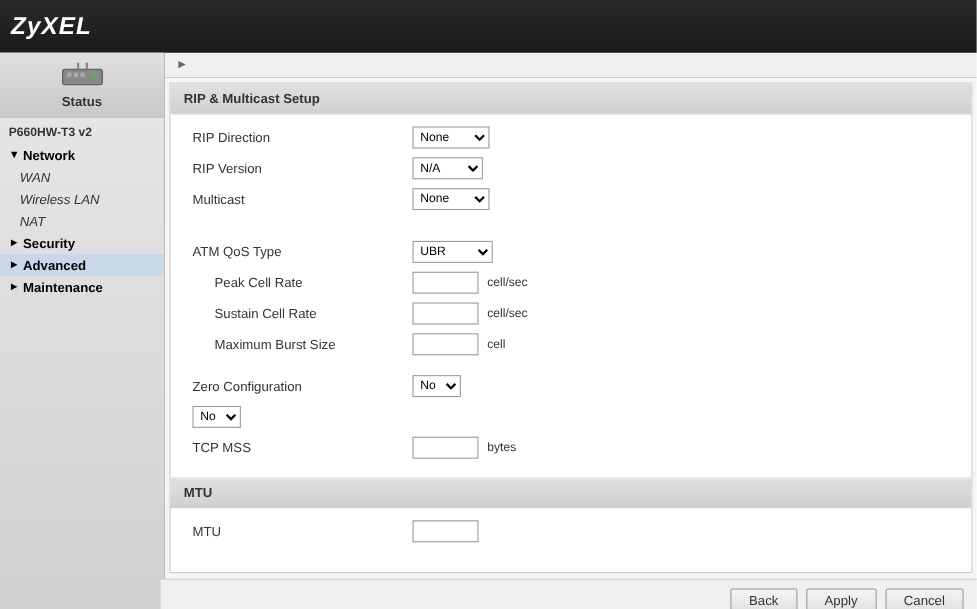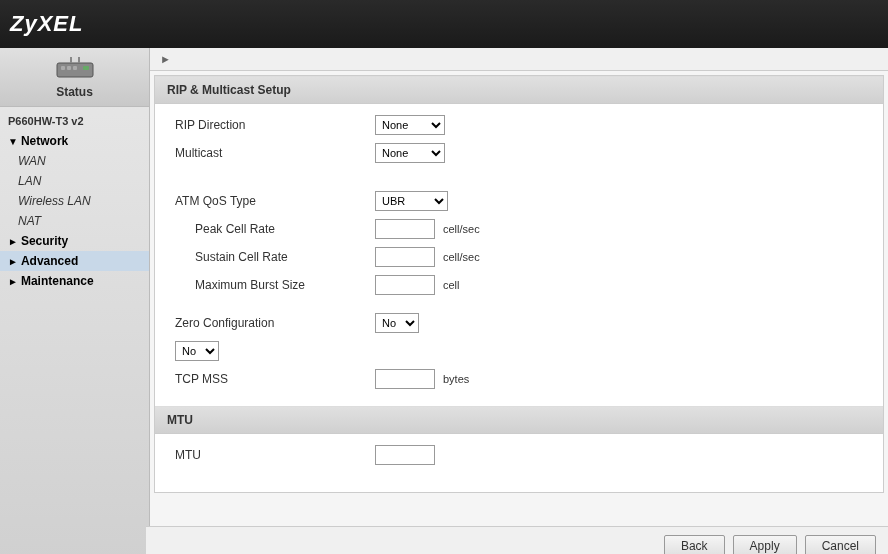--- a/index.html
+++ b/index.html
@@ -234,23 +234,20 @@
     <div class="device-label">P660HW-T3 v2</div>
 
     <div class="nav-item section-header active-section">
       <span class="plus">▼</span>
       <span>Network</span>
     </div>
     <div class="nav-item sub-item">
       <span>WAN</span>
     </div>
     <div class="nav-item sub-item">
-      <span>LAN</span>
-    </div>
-    <div class="nav-item sub-item">
       <span>Wireless LAN</span>
     </div>
     <div class="nav-item sub-item">
       <span>NAT</span>
     </div>
 
     <div class="nav-item section-header">
       <span class="plus">►</span>
       <span>Security</span>
     </div>
@@ -283,20 +280,31 @@
             <div class="form-control-area">
               <select>
                 <option>None</option>
                 <option>Both</option>
                 <option>In Only</option>
                 <option>Out Only</option>
               </select>
             </div>
           </div>
 
+          <div class="form-row">
+            <div class="form-label">RIP Version</div>
+            <div class="form-control-area">
+              <select>
+                <option>N/A</option>
+                <option>RIP-1</option>
+                <option>RIP-2B</option>
+                <option>RIP-2M</option>
+              </select>
+            </div>
+          </div>
 
           <div class="form-row">
             <div class="form-label">Multicast</div>
             <div class="form-control-area">
               <select>
                 <option>None</option>
                 <option>IGMP-v1</option>
                 <option>IGMP-v2</option>
               </select>
             </div>

